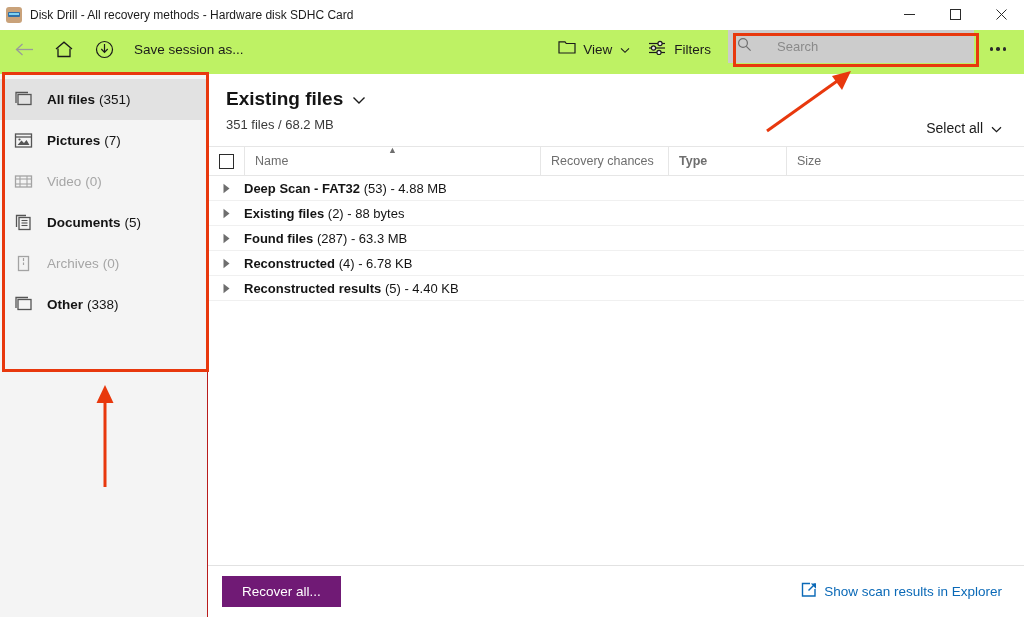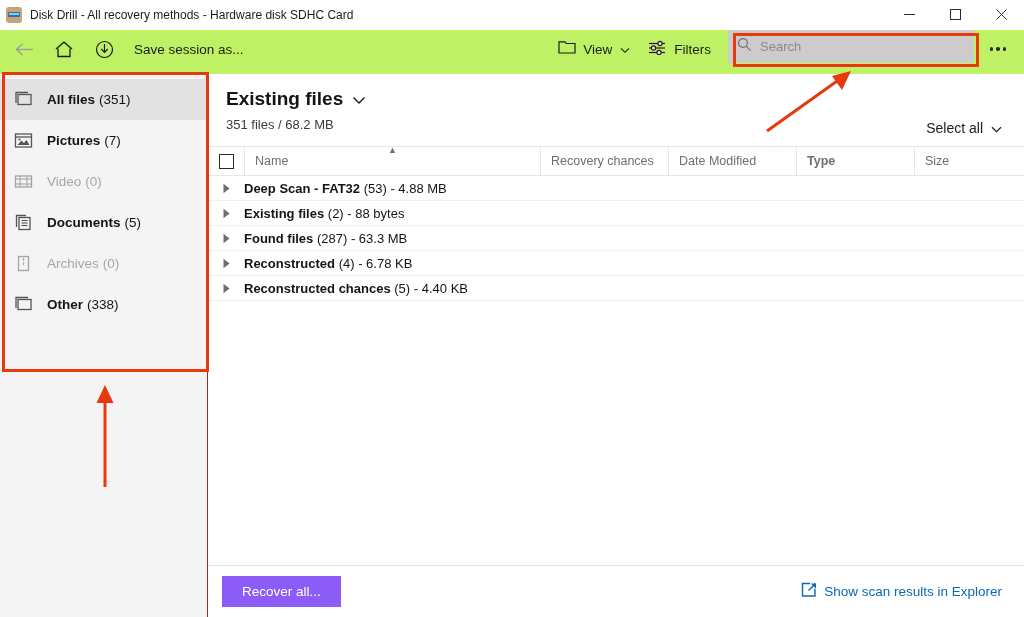--- a/index.html
+++ b/index.html
@@ -110,21 +110,21 @@
     white-space: nowrap;
   }
   .chev { display: inline-block; margin-left: 1px; }
   .searchbox {
     width: 246px;
     height: 33px;
     background: #cccccc;
     display: flex;
     align-items: center;
     padding: 0 9px;
-    gap: 8px;
+    gap: 25px;
     margin-left: 8px;
     margin-right: 4px;
   }
   .search-placeholder {
     font-size: 13px;
     color: #8a8a8a;
   }
   .ellipsis-btn {
     width: 36px; height: 38px;
     display: flex; align-items: center; justify-content: center;
@@ -281,21 +281,21 @@
   .footer {
     height: 52px;
     min-height: 52px;
     border-top: 1px solid #e2e2e2;
     display: flex;
     align-items: center;
     padding: 0 22px 0 14px;
     background: #ffffff;
   }
   .recover-btn {
-    background: #8b5cf6;
+    background: #701a75;
     color: #ffffff;
     font-size: 13.5px;
     height: 31px;
     padding: 0 20px;
     display: flex;
     align-items: center;
     justify-content: center;
     border: none;
     font-family: "Liberation Sans", sans-serif;
   }
@@ -549,23 +549,20 @@
         <div class="th th-check first">
           <span class="checkbox"></span>
         </div>
         <div class="th col-name">
           <span class="sort-caret">▲</span>
           <span>Name</span>
         </div>
         <div class="th col-rec">
           <span>Recovery chances</span>
         </div>
-        <div class="th col-date">
-          <span>Date Modified</span>
-        </div>
         <div class="th col-type">
           <span>Type</span>
         </div>
         <div class="th col-size">
           <span>Size</span>
         </div>
       </div>
 
       <div class="rows">
 
@@ -613,21 +610,21 @@
           </span>
         </div>
 
         <div class="row">
           <span class="row-arrow">
             <svg width="9" height="11" viewBox="0 0 9 11">
                 <path d="M1.5 0.8 L7.5 5.5 L1.5 10.2 Z" fill="#6e6e6e"></path>
               </svg>
           </span>
           <span>
-            <span class="row-label">Reconstructed chances</span><span class="row-meta"> (5) - 4.40 KB</span>
+            <span class="row-label">Reconstructed results</span><span class="row-meta"> (5) - 4.40 KB</span>
           </span>
         </div>
 
       </div>
 
       <div class="footer">
         <button class="recover-btn">Recover all...</button>
         <div class="footer-spacer"></div>
         <div class="explorer-link">
           <span>

